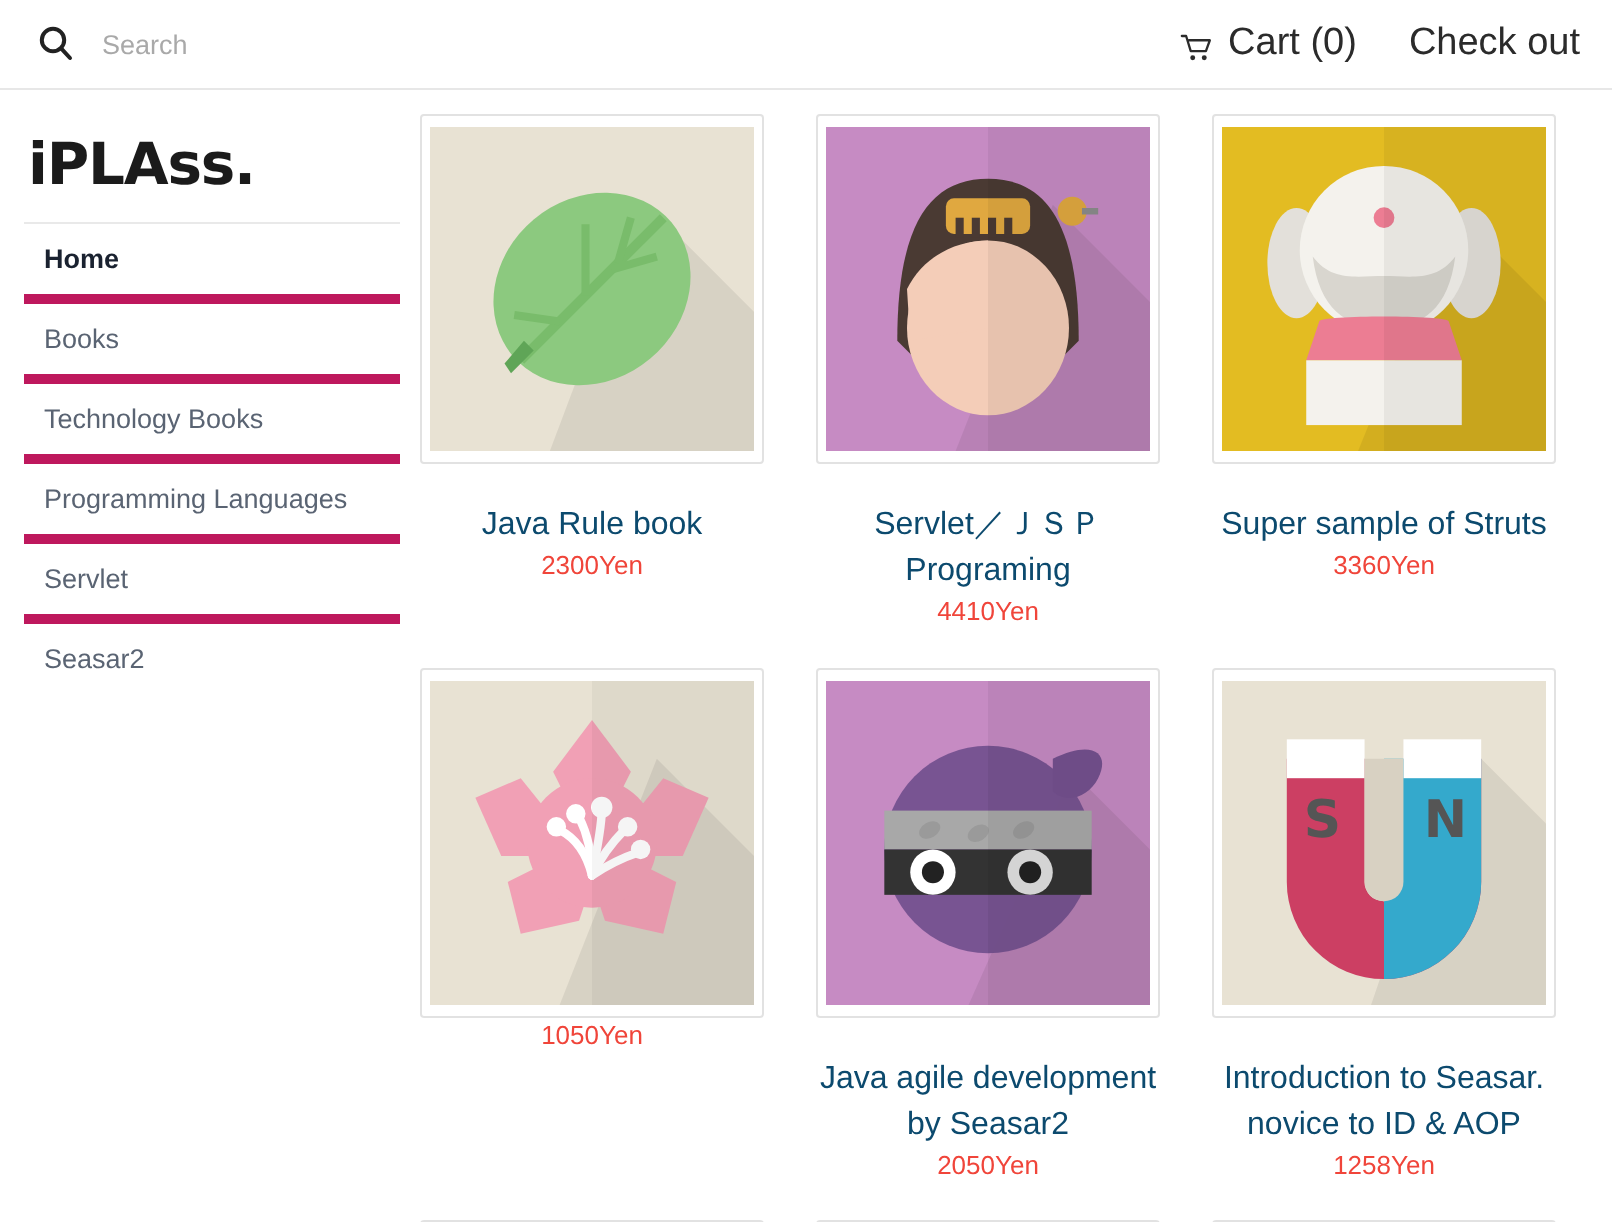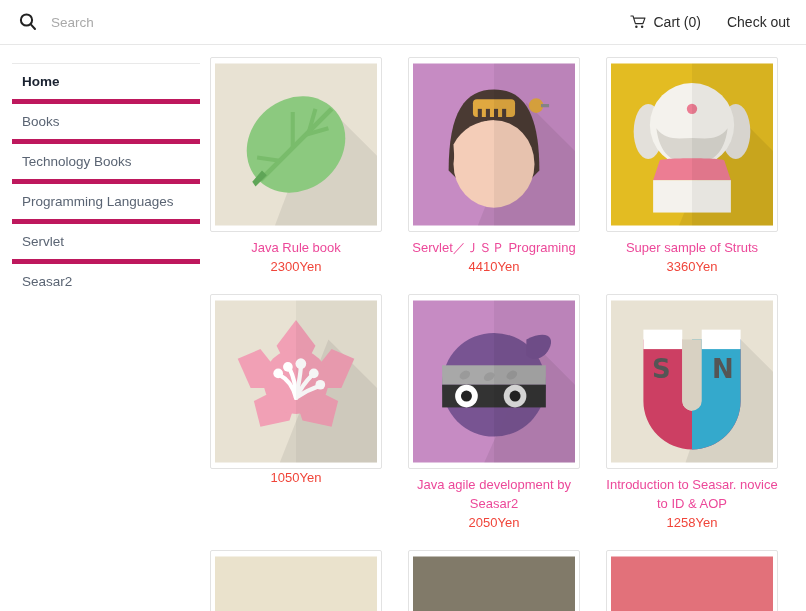--- a/index.html
+++ b/index.html
@@ -24,21 +24,21 @@
   .search-icon { width: 20px; height: 20px; display: block; color: #222; }
   .search-input {
     border: none; outline: none; background: transparent;
     font-family: "Liberation Sans", sans-serif;
     font-size: 13.5px; color: #555; width: 220px; padding: 0;
   }
   .search-input::placeholder { color: #a9a9a9; }
   .topnav { margin-left: auto; display: flex; align-items: center; gap: 26px; }
   .topnav-item {
     display: flex; align-items: center; gap: 7px;
-    font-size: 14px; color: #2b2b2b; text-decoration: none;
+    font-size: 19px; color: #2b2b2b; text-decoration: none;
     cursor: pointer; white-space: nowrap;
   }
   .cart-icon { width: 17px; height: 14px; display: block; color: #2b2b2b; }
 
   
   .page { display: flex; align-items: flex-start; }
   .sidebar { width: 200px; flex: 0 0 200px; padding: 18px 0 0 12px; }
   .brand {
     font-size: 29px; font-weight: bold; letter-spacing: -0.6px;
     color: #1b1b1b; padding: 5px 0 14px 2px; line-height: 1;
@@ -61,22 +61,22 @@
   .card { width: 172px; }
   .thumb-frame {
     border: 1px solid #e2e2e2;
     background: #fff;
     padding: 4px;
     border-radius: 2px;
     cursor: pointer;
   }
   .thumb { width: 100%; height: 165px; display: block; }
   .card-title {
-    margin-top: 7px; text-align: center; font-size: 13px;
-    color: #ec4899; line-height: 1.45; cursor: pointer;
+    margin-top: 19px; text-align: center; font-size: 16px;
+    color: #0c4a6e; line-height: 1.45; cursor: pointer;
   }
   .card-price {
     text-align: center; font-size: 13px; color: #f0453a; line-height: 1.4;
   }
 </style>
 </head>
 <body>
 
 <div class="topbar">
   <div class="search-wrap">
@@ -101,20 +101,21 @@
     </a>
     <a class="topnav-item">
       <span>Check out</span>
     </a>
   </div>
 </div>
 
 <div class="page">
 
   <div class="sidebar">
+    <div class="brand">iPLAss.</div>
     <div class="nav">
       <div class="nav-item active">Home</div>
       <div class="nav-item">Books</div>
       <div class="nav-item">Technology Books</div>
       <div class="nav-item">Programming Languages</div>
       <div class="nav-item">Servlet</div>
       <div class="nav-item last">Seasar2</div>
     </div>
   </div>
 

